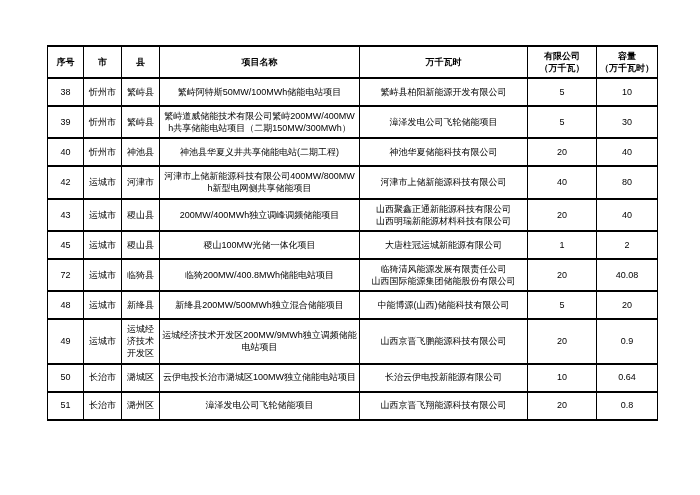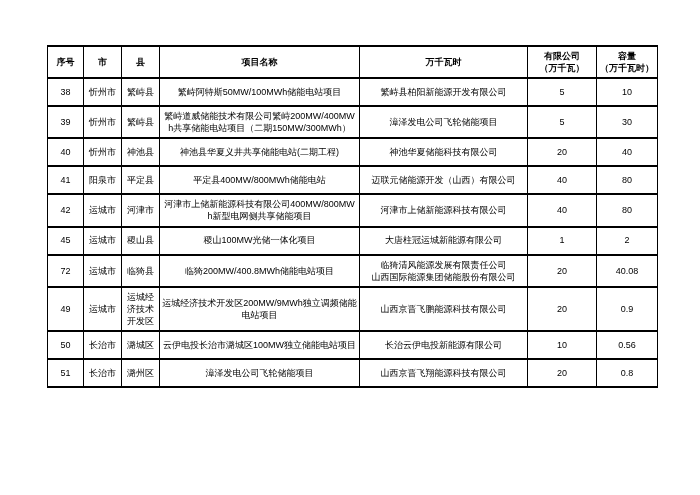--- a/index.html
+++ b/index.html
@@ -98,36 +98,37 @@
         <tr>
           <td class="col-no">40</td>
           <td class="col-city">忻州市</td>
           <td class="col-county">神池县</td>
           <td class="col-project">神池县华夏义井共享储能电站(二期工程)</td>
           <td class="col-unit">神池华夏储能科技有限公司</td>
           <td class="col-scale">20</td>
           <td class="col-capacity">40</td>
         </tr>
         <tr>
-          <td class="col-no">41</td>
-          <td class="col-city">阳泉市</td>
-          <td class="col-county">平定县</td>
-          <td class="col-project">平定县400MW/800MWh储能电站</td>
-          <td class="col-unit">迈联元储能源开发（山西）有限公司</td>
-          <td class="col-scale">40</td>
-          <td class="col-capacity">80</td>
-        </tr>
-        <tr>
           <td class="col-no">42</td>
           <td class="col-city">运城市</td>
           <td class="col-county">河津市</td>
           <td class="col-project">河津市上储新能源科技有限公司400MW/800MWh新型电网侧共享储能项目</td>
           <td class="col-unit">河津市上储新能源科技有限公司</td>
           <td class="col-scale">40</td>
           <td class="col-capacity">80</td>
+        </tr>
+        <tr>
+          <td class="col-no">43</td>
+          <td class="col-city">运城市</td>
+          <td class="col-county">稷山县</td>
+          <td class="col-project">200MW/400MWh独立调峰调频储能项目</td>
+          <td class="col-unit">山西聚鑫正通新能源科技有限公司
+山西明瑞新能源材料科技有限公司</td>
+          <td class="col-scale">20</td>
+          <td class="col-capacity">40</td>
         </tr>
         <tr>
           <td class="col-no">45</td>
           <td class="col-city">运城市</td>
           <td class="col-county">稷山县</td>
           <td class="col-project">稷山100MW光储一体化项目</td>
           <td class="col-unit">大唐柱冠运城新能源有限公司</td>
           <td class="col-scale">1</td>
           <td class="col-capacity">2</td>
         </tr>
@@ -135,36 +136,45 @@
           <td class="col-no">72</td>
           <td class="col-city">运城市</td>
           <td class="col-county">临猗县</td>
           <td class="col-project">临猗200MW/400.8MWh储能电站项目</td>
           <td class="col-unit">临猗清风能源发展有限责任公司
 山西国际能源集团储能股份有限公司</td>
           <td class="col-scale">20</td>
           <td class="col-capacity">40.08</td>
         </tr>
         <tr>
+          <td class="col-no">48</td>
+          <td class="col-city">运城市</td>
+          <td class="col-county">新绛县</td>
+          <td class="col-project">新绛县200MW/500MWh独立混合储能项目</td>
+          <td class="col-unit">中能博源(山西)储能科技有限公司</td>
+          <td class="col-scale">5</td>
+          <td class="col-capacity">20</td>
+        </tr>
+        <tr>
           <td class="col-no">49</td>
           <td class="col-city">运城市</td>
           <td class="col-county">运城经济技术开发区</td>
           <td class="col-project">运城经济技术开发区200MW/9MWh独立调频储能电站项目</td>
           <td class="col-unit">山西京晋飞鹏能源科技有限公司</td>
           <td class="col-scale">20</td>
           <td class="col-capacity">0.9</td>
         </tr>
         <tr>
           <td class="col-no">50</td>
           <td class="col-city">长治市</td>
           <td class="col-county">潞城区</td>
           <td class="col-project">云伊电投长治市潞城区100MW独立储能电站项目</td>
           <td class="col-unit">长治云伊电投新能源有限公司</td>
           <td class="col-scale">10</td>
-          <td class="col-capacity">0.56</td>
+          <td class="col-capacity">0.64</td>
         </tr>
         <tr>
           <td class="col-no">51</td>
           <td class="col-city">长治市</td>
           <td class="col-county">潞州区</td>
           <td class="col-project">漳泽发电公司飞轮储能项目</td>
           <td class="col-unit">山西京晋飞翔能源科技有限公司</td>
           <td class="col-scale">20</td>
           <td class="col-capacity">0.8</td>
         </tr>

